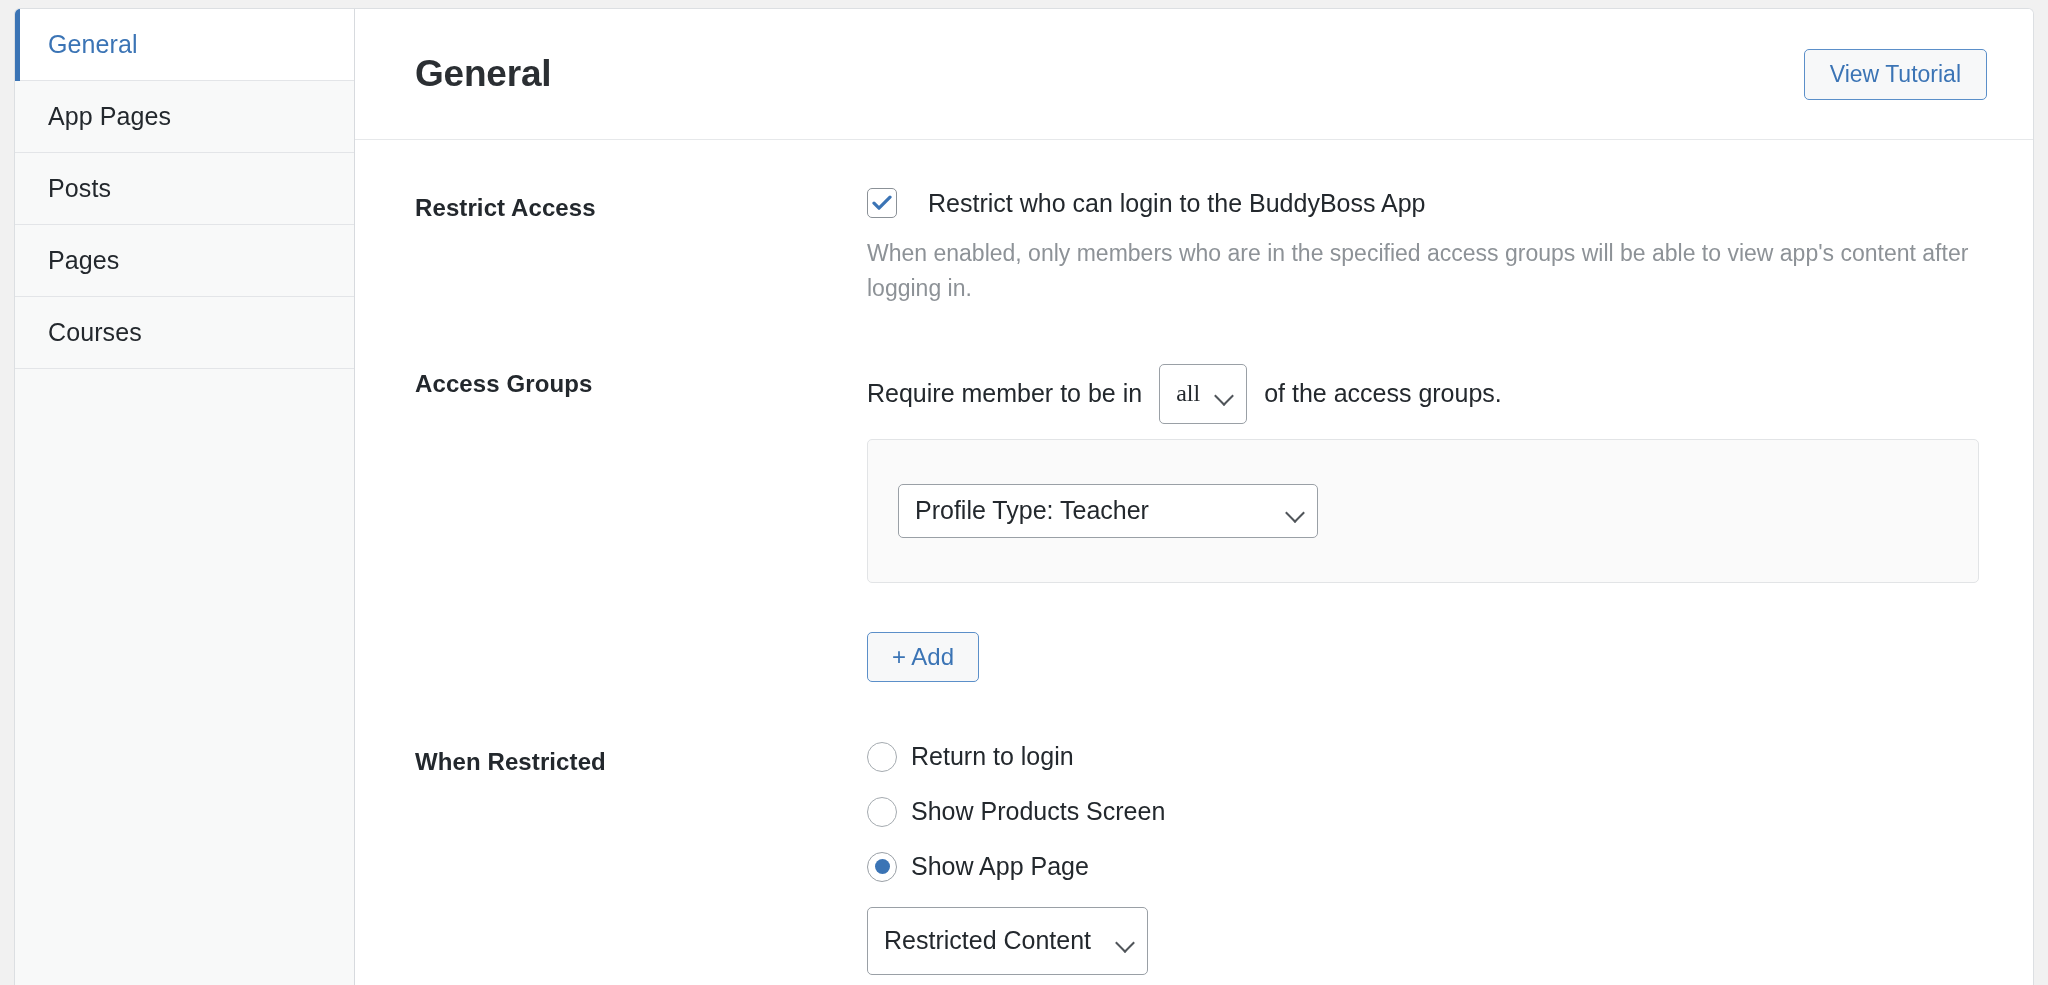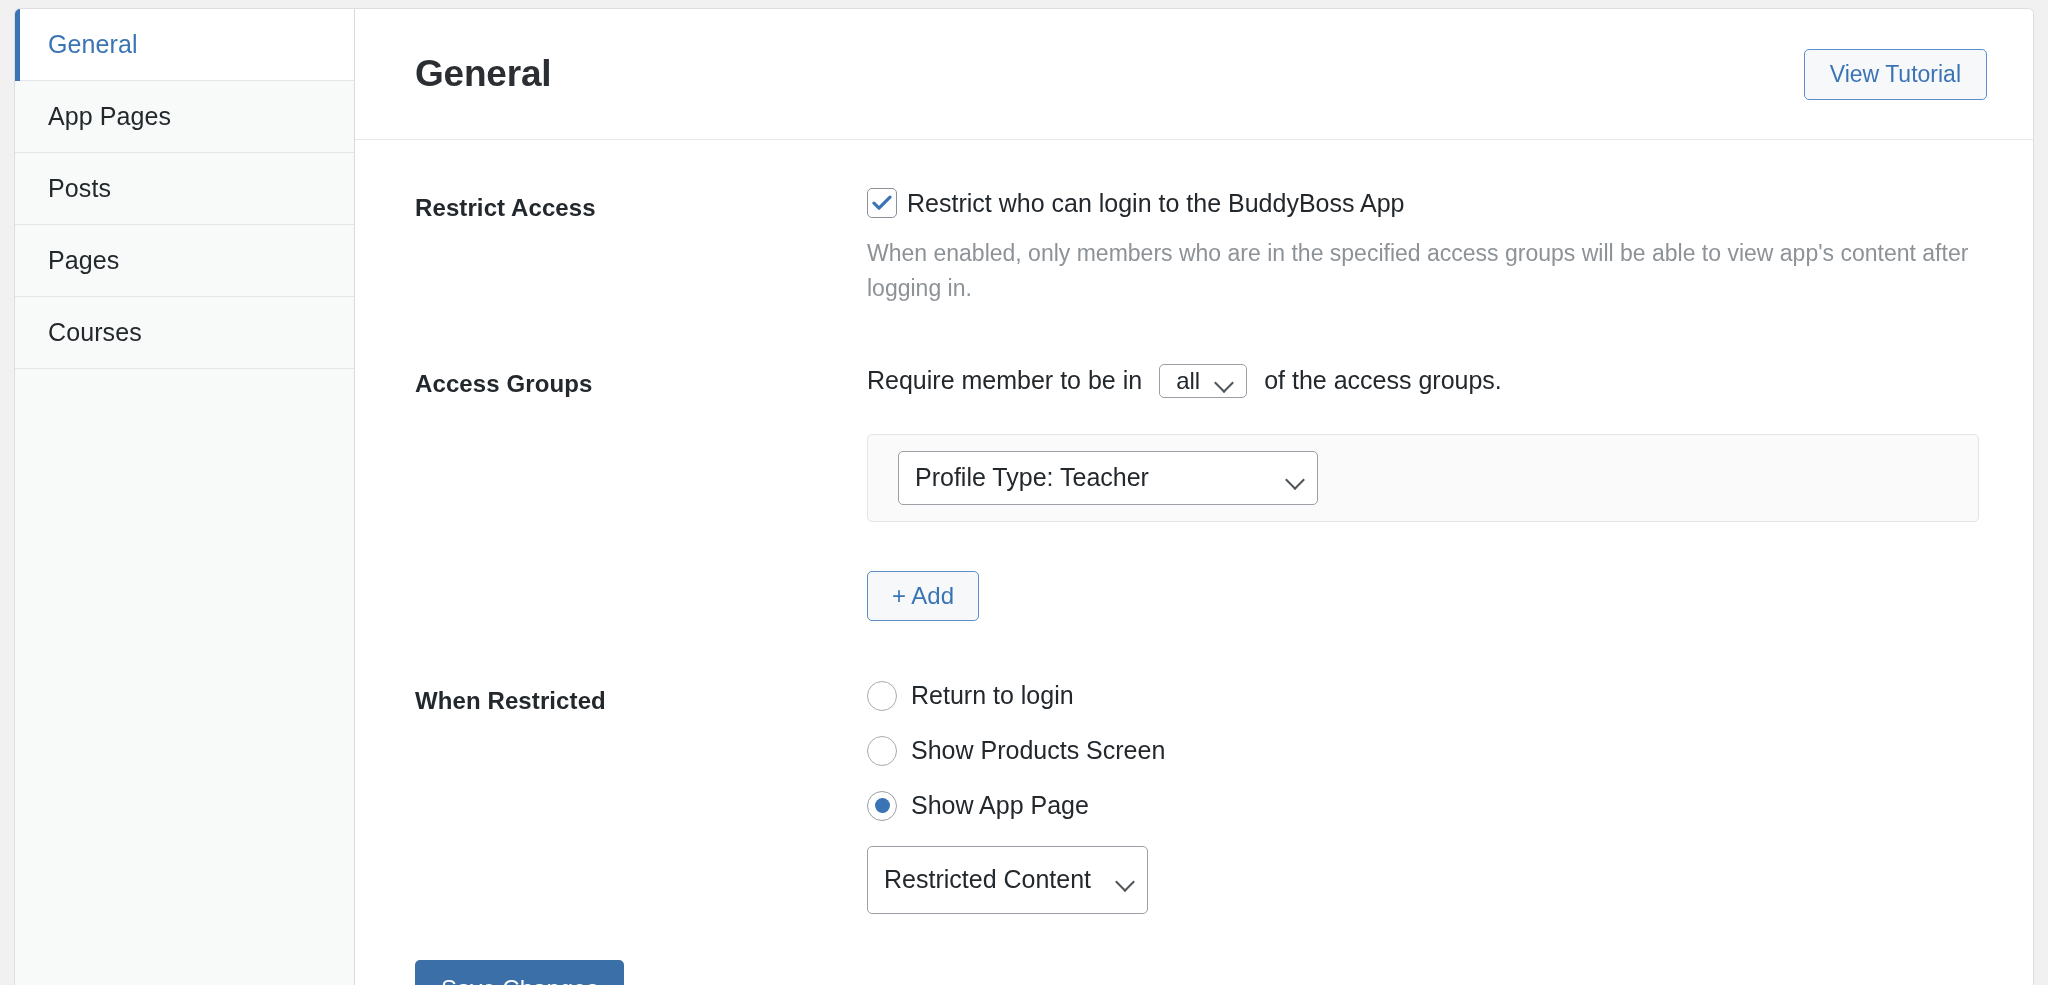--- a/index.html
+++ b/index.html
@@ -108,21 +108,21 @@
     flex: 0 0 452px;
     font-size: 24px;
     font-weight: bold;
     color: #23282d;
     padding-top: 6px;
     letter-spacing: 0.1px;
   }
   .row-field { flex: 1 1 auto; min-width: 0; }
 
   
-  .check-line { display: flex; align-items: center; gap: 10px; }
+  .check-line { display: flex; align-items: center; gap: 31px; }
   .cbox {
     width: 30px; height: 30px;
     border: 1.5px solid #8b9197;
     border-radius: 5px;
     background: #fff;
     display: flex; align-items: center; justify-content: center;
     flex: 0 0 30px;
     cursor: pointer;
   }
   .cbox svg { display: block; }
@@ -151,37 +151,37 @@
     background: #ffffff;
     border: 1.5px solid #9aa0a6;
     border-radius: 5px;
     height: 48px;
     padding: 0 46px 0 16px;
     font-size: 24px;
     color: #23282d;
     cursor: pointer;
     white-space: nowrap;
   }
-  .sel.small { height: 34px; min-width: 86px; }
+  .sel.small { height: 60px; min-width: 86px; font-family: Liberation Serif, serif; }
   .chev {
     position: absolute;
     right: 15px; top: 50%;
     width: 14px; height: 14px;
     margin-top: -5px;
     border-right: 2.4px solid #50555a;
     border-bottom: 2.4px solid #50555a;
     transform: rotate(45deg);
   }
 
   .group-panel {
-    margin-top: 36px;
+    margin-top: 15px;
     background: #fafafa;
     border: 1px solid #e2e4e6;
     border-radius: 5px;
-    padding: 16px 30px;
+    padding: 44px 30px;
     max-width: 1112px;
   }
   .sel.wide {
     height: 54px;
     min-width: 420px;
     padding-right: 56px;
     font-size: 25px;
   }
   .btn-add {
     margin-top: 49px;

